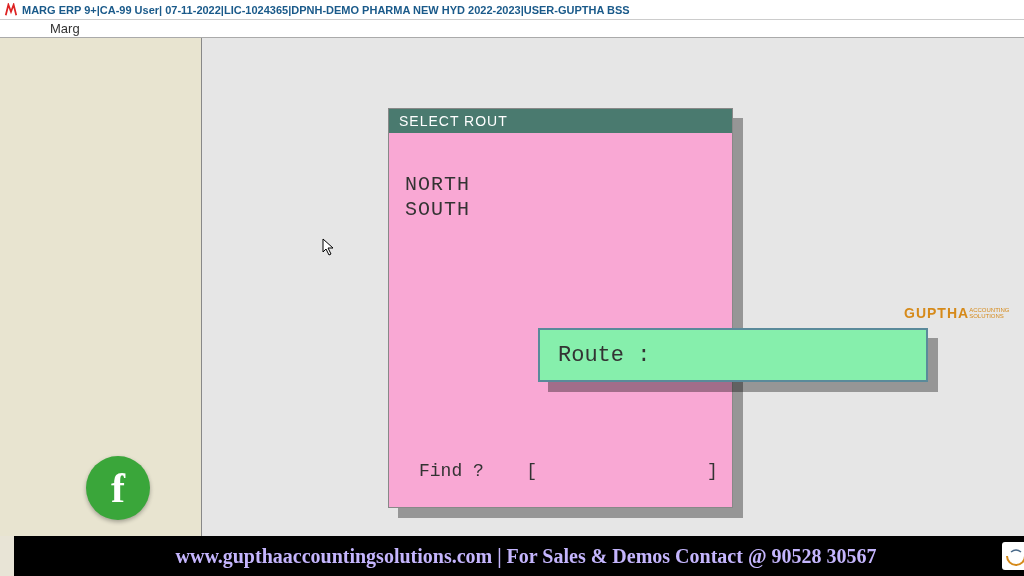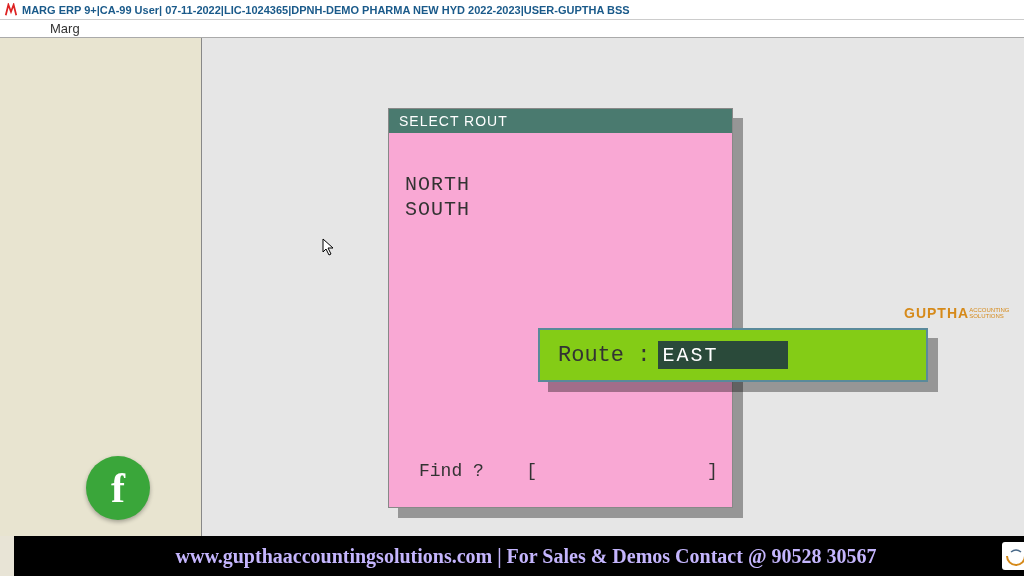--- a/index.html
+++ b/index.html
@@ -120,21 +120,21 @@
       width: 390px;
       height: 54px;
       background: rgba(0,0,0,0.35);
     }
     .route-input-box {
       position: absolute;
       left: 538px;
       top: 328px;
       width: 390px;
       height: 54px;
-      background: #84cc16;
+      background: #86efac;
       border: 2px solid #5a8a9a;
       display: flex;
       align-items: center;
       padding-left: 18px;
       font-family: 'Courier New', monospace;
       font-size: 22px;
       color: #333;
     }
     .route-label {
       margin-right: 8px;
@@ -258,23 +258,20 @@
     <span>Find ?</span>
     <span>&nbsp;&nbsp;&nbsp;[</span>
     <span class="find-bracket"></span>
     <span>]</span>
   </div>
 </div>
 
 <div class="route-input-shadow"></div>
 <div class="route-input-box">
   <span class="route-label">Route :</span>
-  <div class="route-value-box">
-    <span>EAST</span>
-  </div>
 </div>
 
 <svg class="cursor-arrow" viewBox="0 0 14 18">
   <path d="M1 1 L1 14 L4 11 L7 17 L9 16 L6 10 L11 10 Z" fill="#fff" stroke="#000" stroke-width="1"></path>
 </svg>
 
 <div class="fb-button">
   <span class="fb-letter">f</span>
 </div>
 

